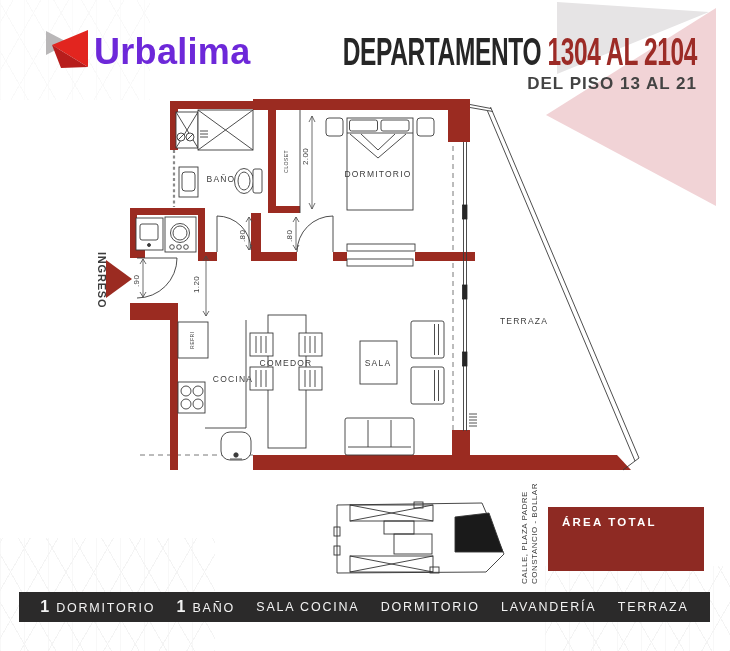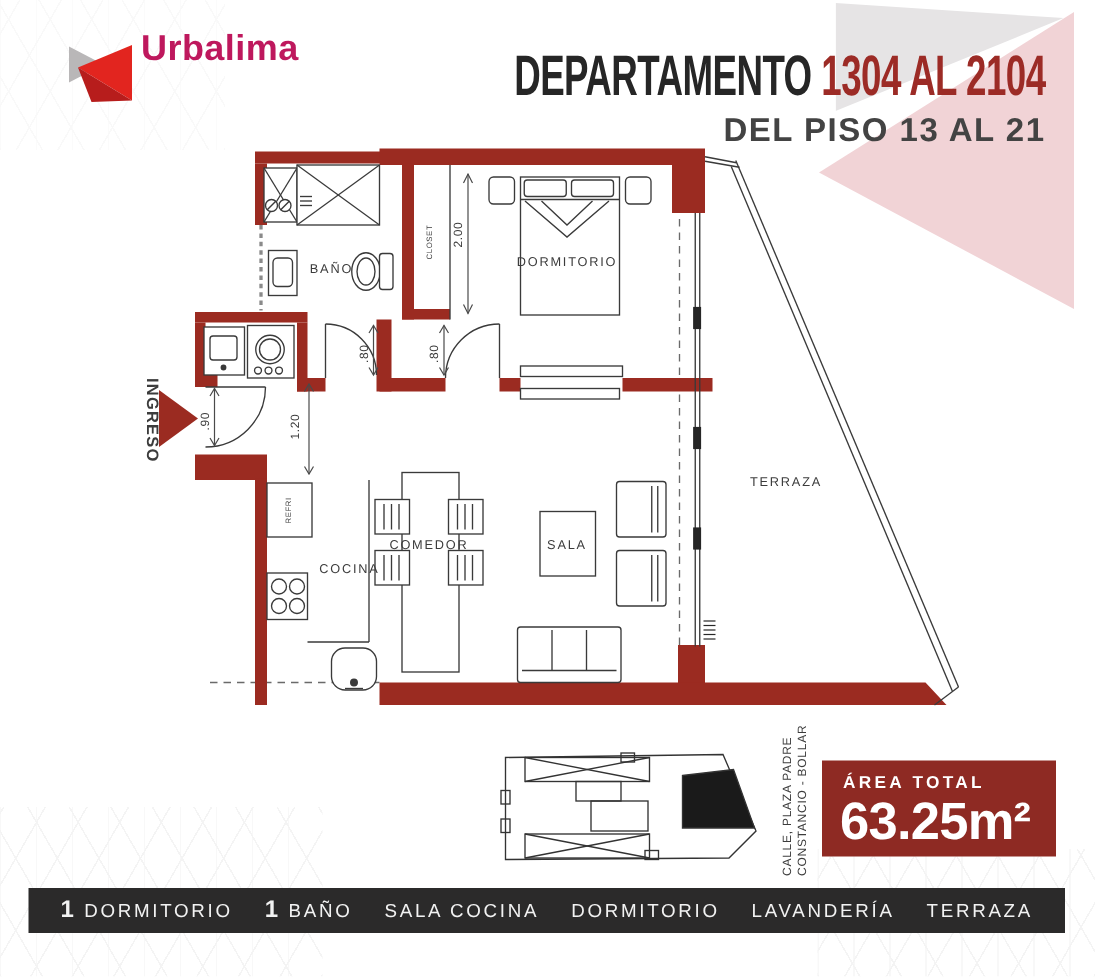--- a/index.html
+++ b/index.html
@@ -14,26 +14,26 @@
     opacity:.55;}
   .pat-bl{left:0;top:538px;width:215px;height:113px;}
   .pat-br{left:545px;top:566px;width:185px;height:85px;}
   .pat-tl{left:0;top:0;width:150px;height:100px;opacity:.3;}
   
   .tri-pink{position:absolute;left:546px;top:8px;width:170px;height:198px;background:#f1d3d6;
     clip-path:polygon(100% 0, 100% 100%, 0 54%);}
   .tri-gray{position:absolute;left:557px;top:2px;width:152px;height:72px;background:#e6e4e5;
     clip-path:polygon(0 0, 100% 14%, 0 100%);}
   
-  .brand{position:absolute;left:94px;top:19px;font-size:24px;font-weight:800;color:#be185d;
+  .brand{position:absolute;left:94px;top:31px;font-size:36px;font-weight:800;color:#6d28d9;
     letter-spacing:.3px;z-index:3;}
   .title{position:absolute;right:33px;top:30px;font-size:34px;font-weight:800;color:#262626;
     letter-spacing:-.5px;white-space:nowrap;transform:scale(.72,1.12);transform-origin:top right;z-index:3;}
   .t-accent{color:#9c2b26;}
-  .subtitle{position:absolute;right:33px;top:74px;font-size:22px;font-weight:600;color:#434343;
+  .subtitle{position:absolute;right:33px;top:74px;font-size:17px;font-weight:600;color:#434343;
     letter-spacing:1px;z-index:3;margin-left:25px;}
   
   .badge{position:absolute;left:548px;top:507px;width:156px;height:64px;background:#8e2a23;
     color:#fff;z-index:3;}
   .badge-label{font-size:11.5px;letter-spacing:2.2px;font-weight:600;margin:9px 0 2px 14px;}
   .badge-value{font-size:35px;font-weight:800;margin-left:12px;line-height:1;letter-spacing:-.5px;}
   
   .bar{position:absolute;left:19px;top:592px;width:691px;height:30px;background:#2b2a2a;
     display:flex;align-items:center;justify-content:space-evenly;color:#f2f2f2;z-index:3;}
   .f-item{display:flex;align-items:baseline;gap:7px;}
@@ -282,21 +282,20 @@
     <rect x="414" y="502" width="9" height="6"></rect>
     <rect x="430" y="567" width="9" height="6"></rect>
     <polygon points="455,517 489,513 503,552 455,552" fill="#1a1a1a"></polygon>
   </g>
   <text class="street-label" transform="translate(527,584) rotate(-90)">CALLE, PLAZA PADRE</text>
   <text class="street-label" transform="translate(537,584) rotate(-90)">CONSTANCIO - BOLLAR</text>
 </svg>
 
 <div class="badge">
   <div class="badge-label">ÁREA TOTAL</div>
-  <div class="badge-value">63.25m²</div>
 </div>
 
 <div class="bar">
   <div class="f-item">
     <span class="f-count">1</span>
     <span class="f-label">DORMITORIO</span>
   </div>
   <div class="f-item">
     <span class="f-count">1</span>
     <span class="f-label">BAÑO</span>

